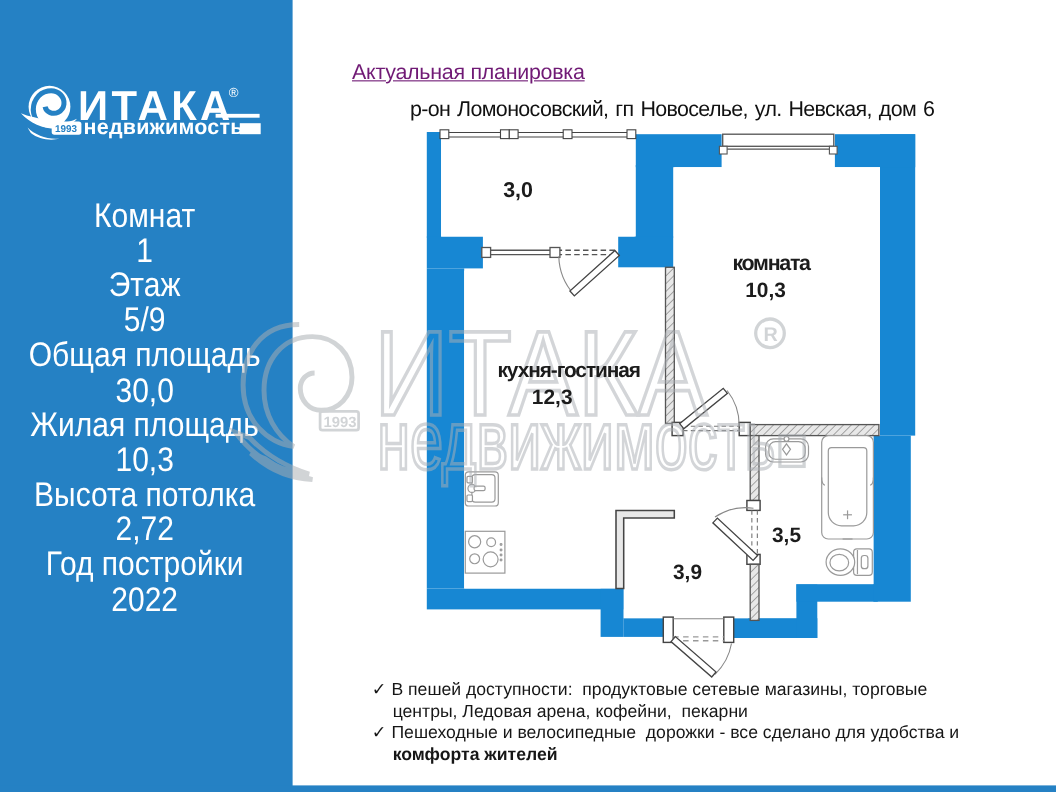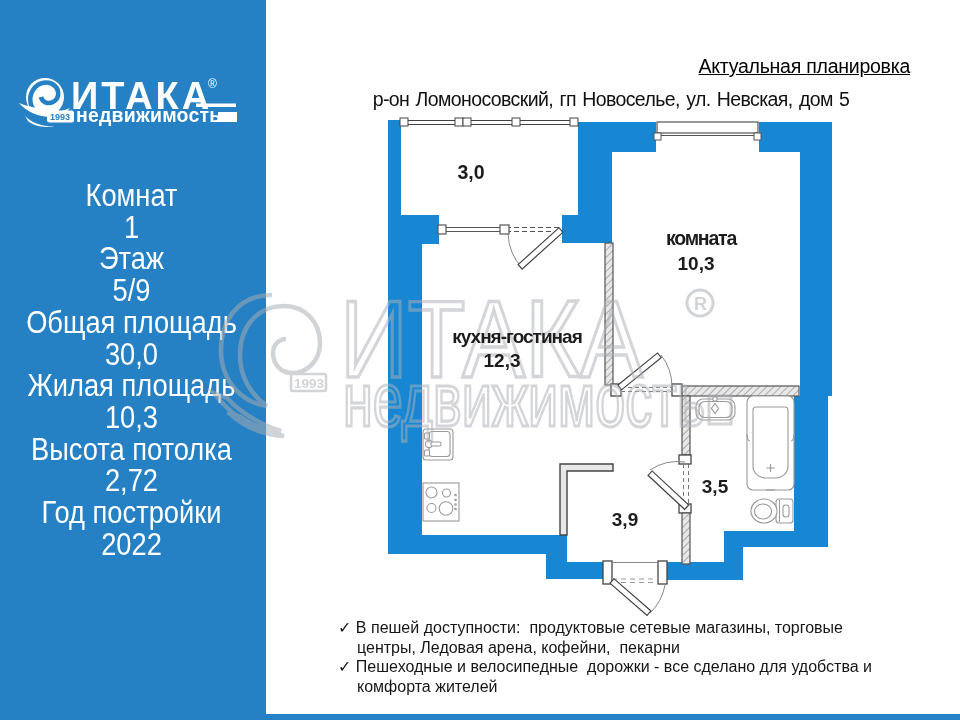--- a/index.html
+++ b/index.html
@@ -37,24 +37,24 @@
 
   <rect x="218" y="57" width="19" height="10" fill="#ffffff"></rect>
 </svg>
 </div>
 
 <div class="abs" style="left:0;top:180px;width:263px;text-align:center;color:#ffffff;
      font-size:31px;line-height:31.7px;transform:scaleX(0.88);transform-origin:50% 0;">
 Комнат<br>1<br>Этаж<br>5/9<br>Общая площадь<br>30,0<br>Жилая площадь<br>10,3<br>Высота потолка<br>2,72<br>Год постройки<br>2022
 </div>
 
-<div class="abs" style="left:320px;top:55px;width:590px;text-align:right;font-size:19.5px;letter-spacing:-0.25px;color:#000000;">
+<div class="abs" style="left:320px;top:55px;width:590px;text-align:left;font-size:19.5px;letter-spacing:-0.25px;color:#701a75;">
 <span style="text-decoration:underline;">Актуальная планировка</span></div>
 
-<div class="abs" style="left:280px;top:88px;width:662px;text-align:center;font-size:19.5px;letter-spacing:-0.6px;word-spacing:1.5px;color:#111;">р-он Ломоносовский, гп Новоселье, ул. Невская, дом 5</div>
+<div class="abs" style="left:280px;top:88px;width:662px;text-align:center;font-size:19.5px;letter-spacing:-0.6px;word-spacing:1.5px;color:#111;">р-он Ломоносовский, гп Новоселье, ул. Невская, дом 6</div>
 
 <div class="abs" style="left:0;top:0;width:960px;height:720px;">
 <svg width="960" height="720" viewBox="0 0 960 720">
   <defs>
     <pattern id="hatch" width="5" height="5" patternTransform="rotate(45)" patternUnits="userSpaceOnUse">
       <rect width="5" height="5" fill="#e8e8e8"></rect>
       <line x1="0" y1="0" x2="0" y2="5" stroke="#9a9a9a" stroke-width="1.6"></line>
     </pattern>
   </defs>
   <g id="walls" fill="#1787d3">
@@ -246,15 +246,15 @@
   <text x="715" y="493" font-size="19" font-weight="bold" fill="#1c1c1c" text-anchor="middle">3,5</text>
 
   <text x="625" y="526" font-size="19" font-weight="bold" fill="#1c1c1c" text-anchor="middle">3,9</text>
 </svg>
 </div>
 
 <div class="abs" style="left:338px;top:618px;width:620px;font-size:16px;line-height:19.7px;color:#161616;white-space:nowrap;">
 
   <div>✓ В пешей доступности:&nbsp; продуктовые сетевые магазины, торговые<br><span style="padding-left:19px;">центры, Ледовая арена, кофейни,&nbsp; пекарни</span></div>
 
-  <div>✓ Пешеходные и велосипедные&nbsp; дорожки - все сделано для удобства и<br><span style="padding-left:19px;">комфорта жителей</span></div>
+  <div>✓ Пешеходные и велосипедные&nbsp; дорожки - все сделано для удобства и<br><span style="padding-left:19px;font-weight:bold;">комфорта жителей</span></div>
 
 </div>
 
 </body></html>

